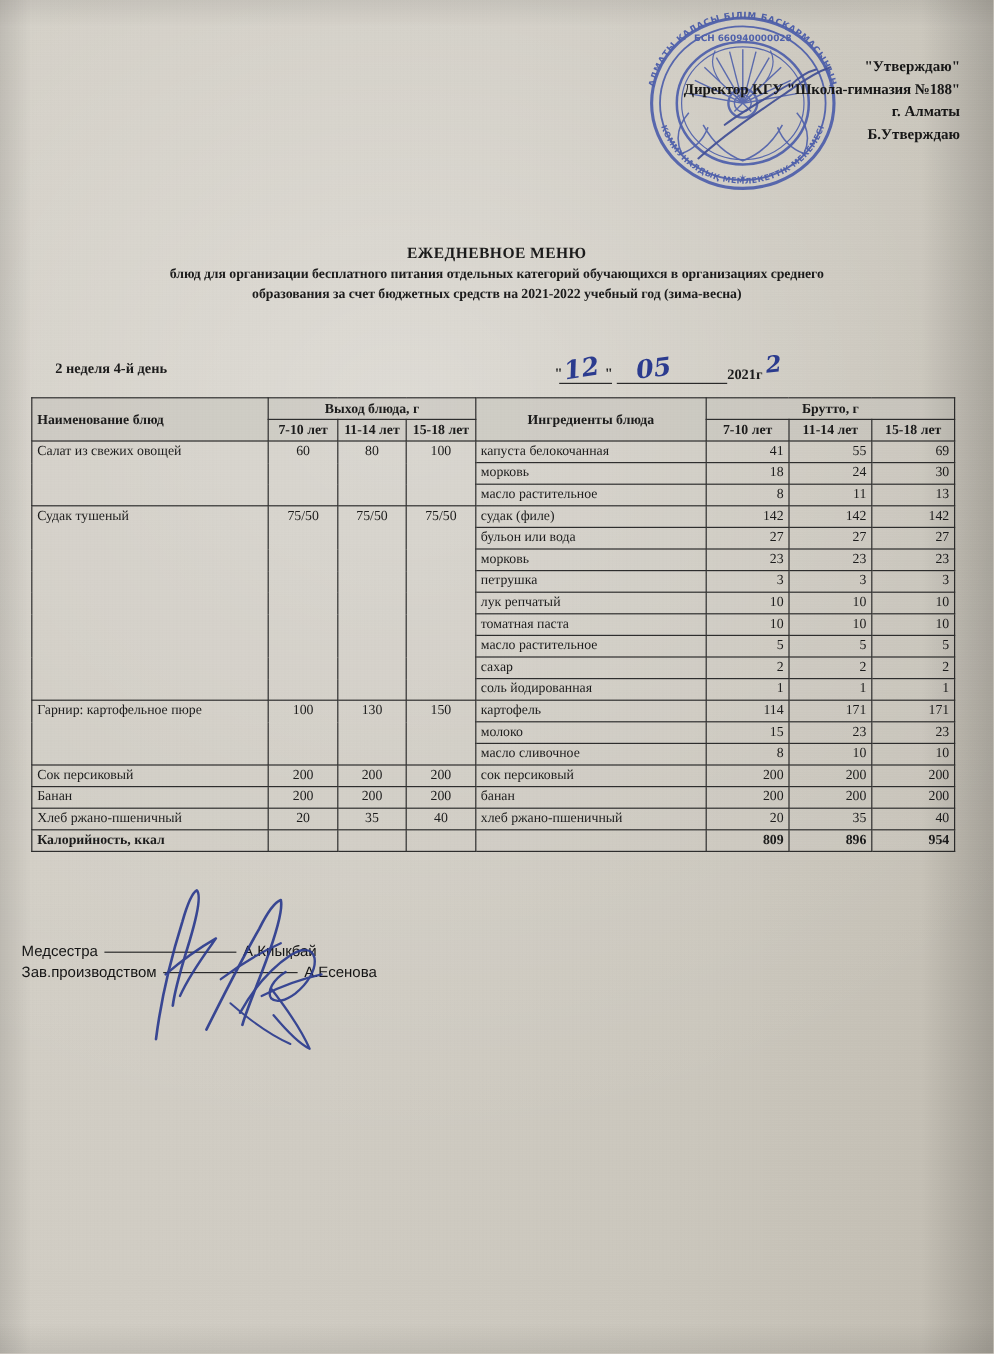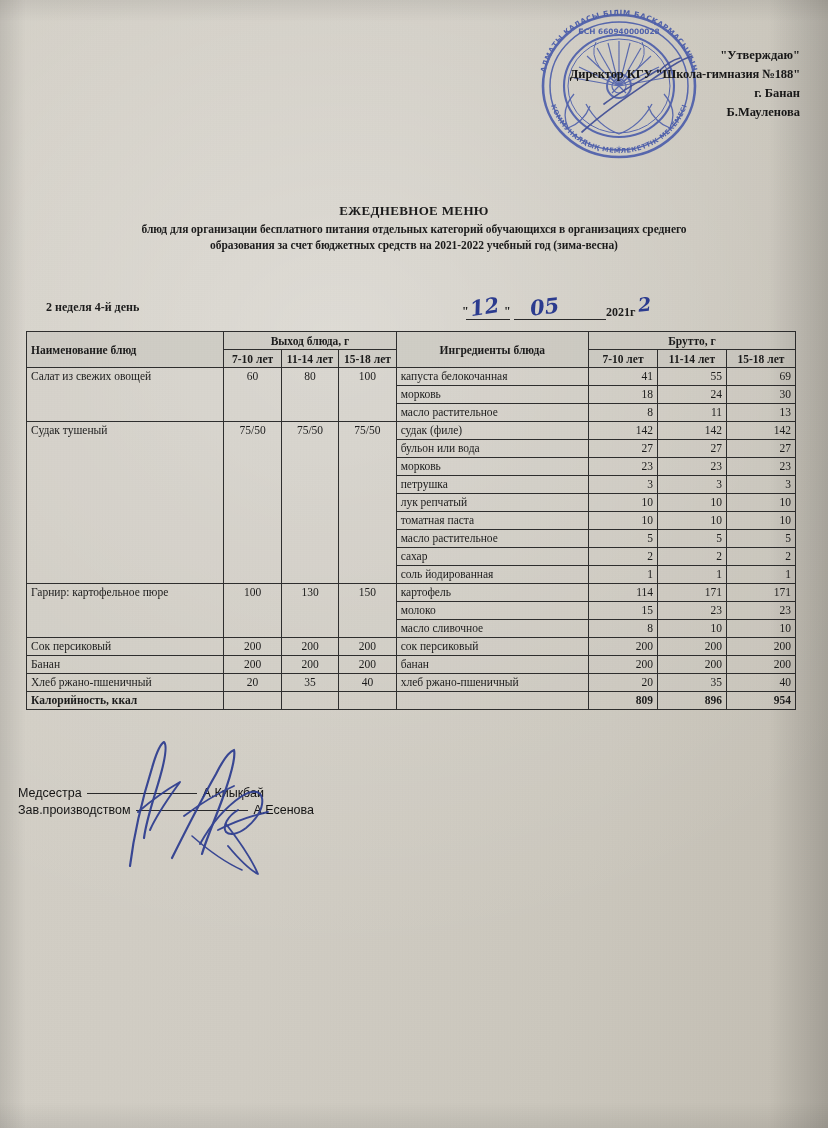--- a/index.html
+++ b/index.html
@@ -252,22 +252,22 @@
       <path d="M 74,124 C 96,104 120,88 152,66 C 163,58 172,52 184,48"></path>
       <path d="M 96,96 C 112,84 130,74 150,62"></path>
       <path d="M 150,64 C 158,56 164,52 172,50"></path>
     </g>
   </svg>
 </div>
 
 <div class="approval">
   <div>"Утверждаю"</div>
   <div class="ln2">Директор КГУ "Школа-гимназия №188"</div>
-  <div>г. Банан</div>
-  <div>Б.Мауленова</div>
+  <div>г. Алматы</div>
+  <div>Б.Утверждаю</div>
 </div>
 
 <div id="title-block">
   <div id="doc-title">ЕЖЕДНЕВНОЕ МЕНЮ</div>
   <div class="subtitle">блюд для организации бесплатного питания отдельных категорий обучающихся в организациях среднего</div>
   <div class="subtitle">образования за счет бюджетных средств на 2021-2022 учебный год  (зима-весна)</div>
 </div>
 
 <div id="week-day">2 неделя 4-й день</div>
 

